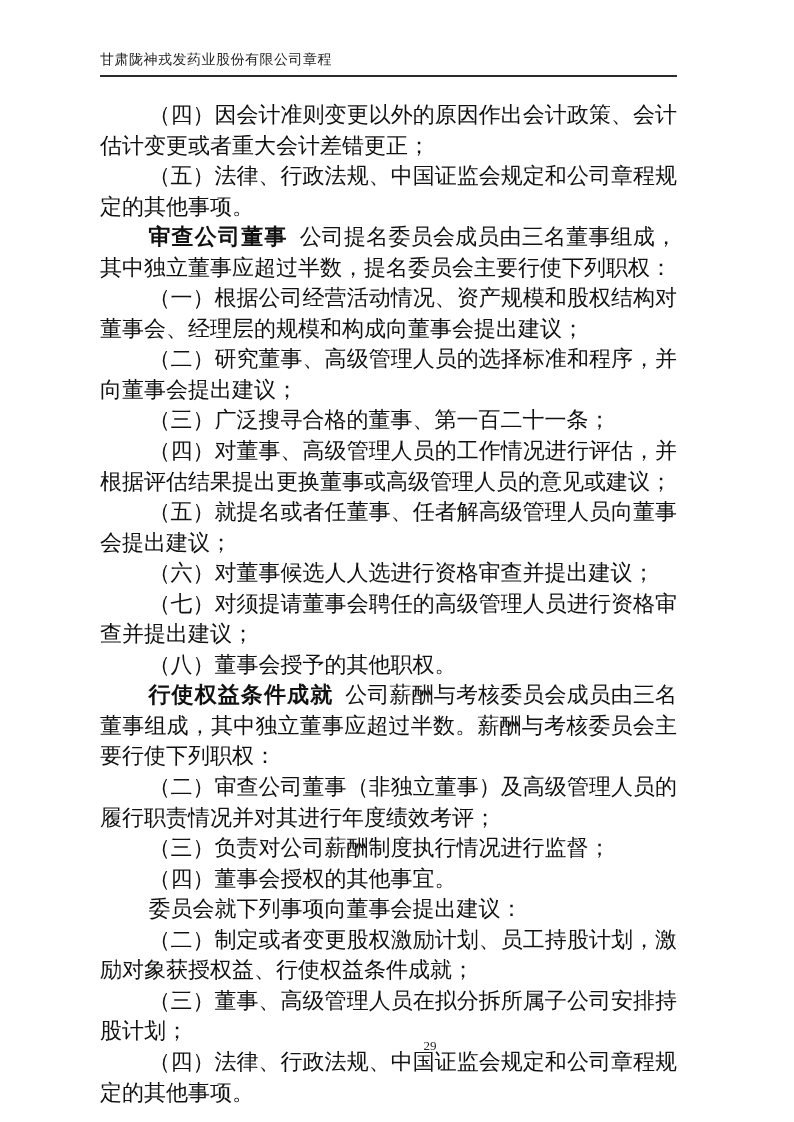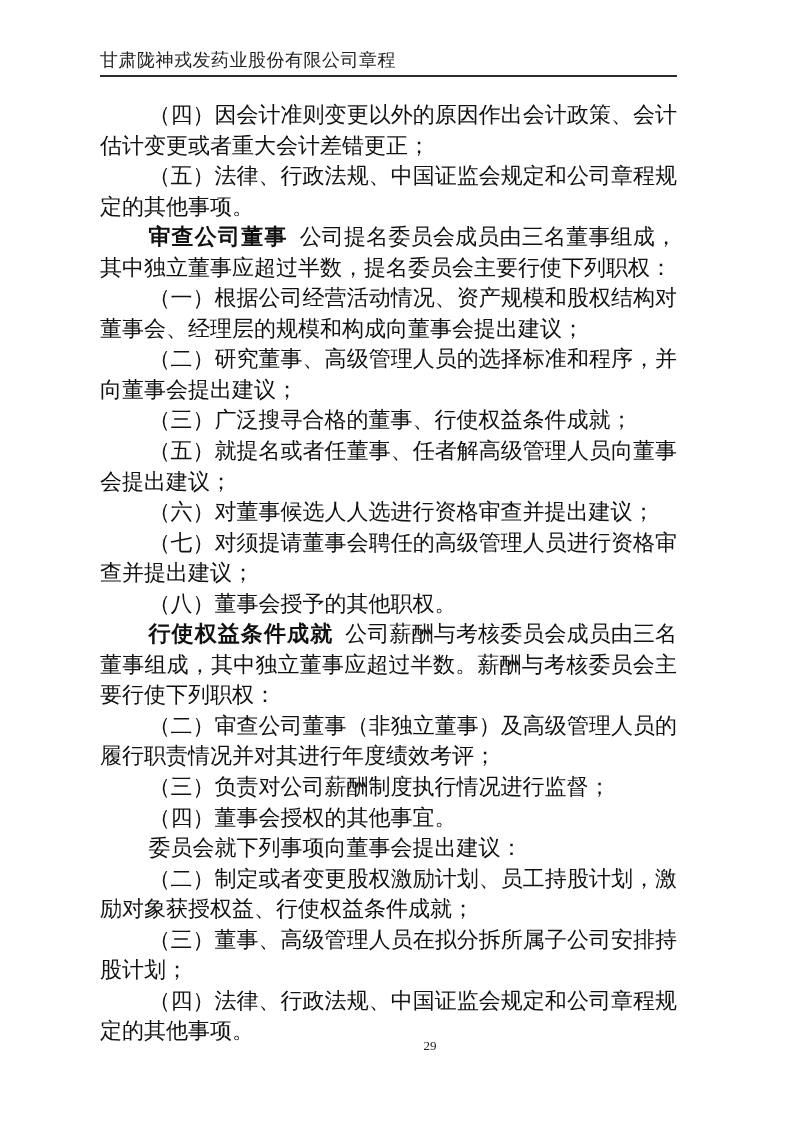--- a/index.html
+++ b/index.html
@@ -13,21 +13,21 @@
     overflow: hidden;
   }
   .page-header {
     position: absolute;
     left: 100px;
     top: 0;
     width: 577px;
     padding-top: 52px;
     padding-bottom: 7px;
     border-bottom: 2px solid #2b2b2b;
-    font-size: 18px;
+    font-size: 14px;
     line-height: 16px;
     color: #222222;
     letter-spacing: 0.5px;
   }
   .doc-body {
     position: absolute;
     left: 100px;
     top: 100px;
     width: 577px;
     font-size: 22px;
@@ -64,21 +64,22 @@
   <header class="page-header">
     <span>甘肃陇神戎发药业股份有限公司章程</span>
   </header>
 
   <main class="doc-body" id="doc-body">
       <p><span>（四）因会计准则变更以外的原因作出会计政策、会计估计变更或者重大会计差错更正；</span></p>
       <p><span>（五）法律、行政法规、中国证监会规定和公司章程规定的其他事项。</span></p>
       <p><b class="article-no">审查公司董事</b><span>公司提名委员会成员由三名董事组成，其中独立董事应超过半数，提名委员会主要行使下列职权：</span></p>
       <p><span>（一）根据公司经营活动情况、资产规模和股权结构对董事会、经理层的规模和构成向董事会提出建议；</span></p>
       <p><span>（二）研究董事、高级管理人员的选择标准和程序，并向董事会提出建议；</span></p>
-      <p><span>（三）广泛搜寻合格的董事、行使权益条件成就；</span></p>
+      <p><span>（三）广泛搜寻合格的董事、第一百二十一条；</span></p>
+      <p><span>（四）对董事、高级管理人员的工作情况进行评估，并根据评估结果提出更换董事或高级管理人员的意见或建议；</span></p>
       <p><span>（五）就提名或者任董事、任者解高级管理人员向董事会提出建议；</span></p>
       <p><span>（六）对董事候选人人选进行资格审查并提出建议；</span></p>
       <p><span>（七）对须提请董事会聘任的高级管理人员进行资格审查并提出建议；</span></p>
       <p><span>（八）董事会授予的其他职权。</span></p>
       <p><b class="article-no">行使权益条件成就</b><span>公司薪酬与考核委员会成员由三名董事组成，其中独立董事应超过半数。薪酬与考核委员会主要行使下列职权：</span></p>
       <p><span>（二）审查公司董事（非独立董事）及高级管理人员的履行职责情况并对其进行年度绩效考评；</span></p>
       <p><span>（三）负责对公司薪酬制度执行情况进行监督；</span></p>
       <p><span>（四）董事会授权的其他事宜。</span></p>
       <p><span>委员会就下列事项向董事会提出建议：</span></p>
       <p><span>（二）制定或者变更股权激励计划、员工持股计划，激励对象获授权益、行使权益条件成就；</span></p>

